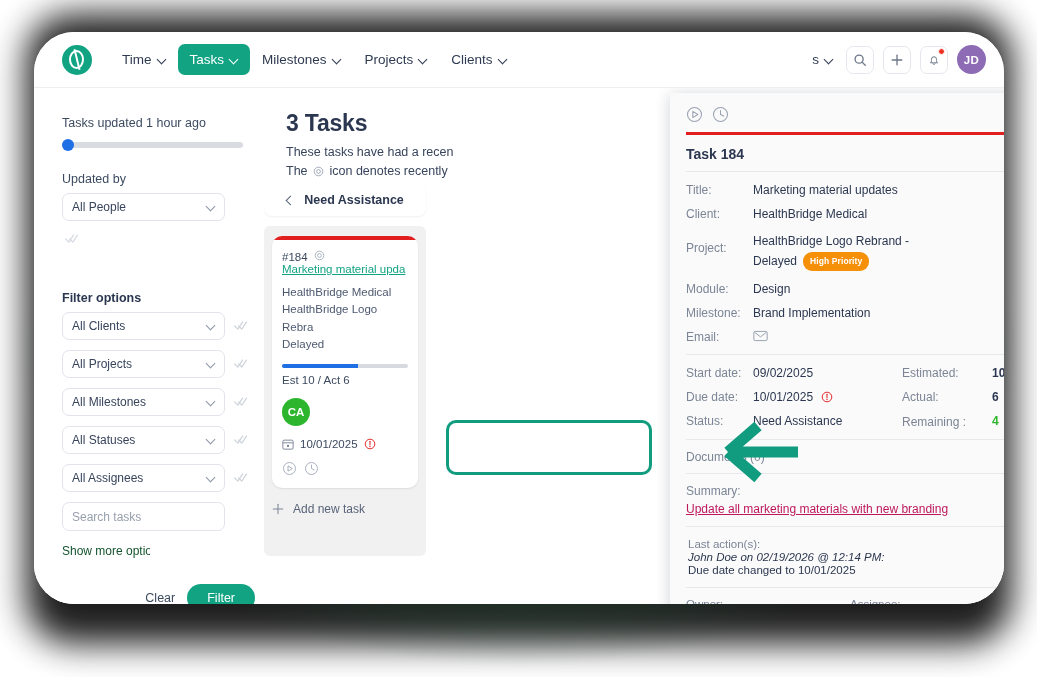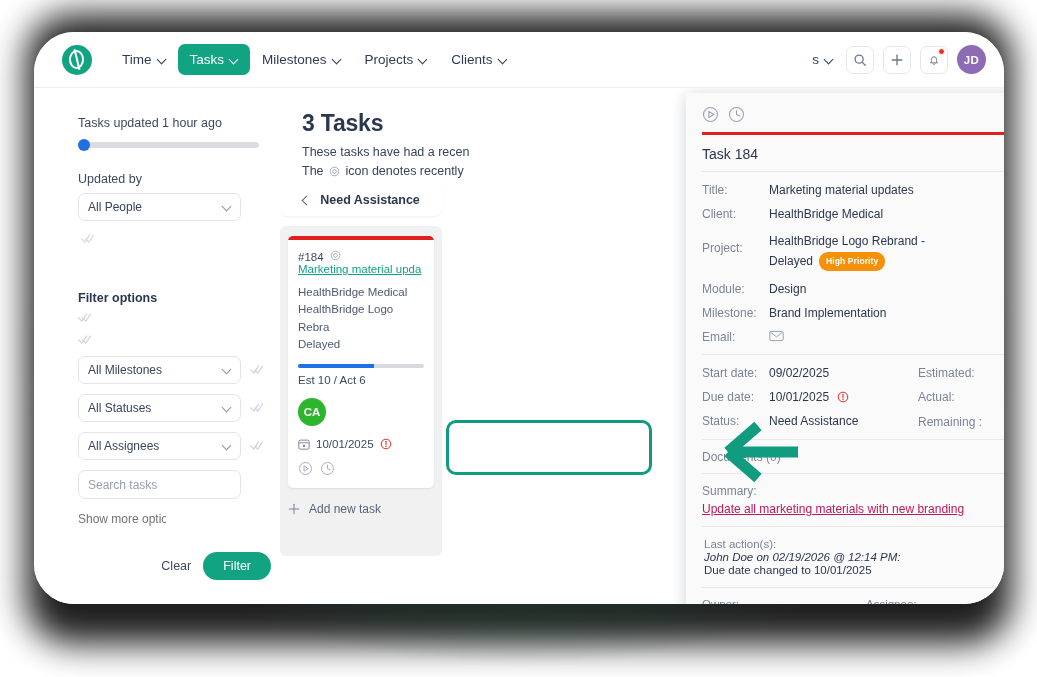--- a/index.html
+++ b/index.html
@@ -78,21 +78,21 @@
     position:absolute; right:2px; top:1px; width:7px; height:7px; border-radius:50%;
     background:#ef3124; border:1.5px solid #fff;
   }
   #avatar {
     width:29px; height:29px; border-radius:50%; background:#8e6bb5; color:#fff;
     font-size:11.5px; font-weight:bold; display:flex; align-items:center; justify-content:center;
     letter-spacing:.3px; cursor:pointer;
   }
 
   
-  #body { display:flex; height:560px; background:#fff;padding-left:16px; }
+  #body { display:flex; height:560px; background:#fff; }
 
   
   #sidebar { width:230px; flex:0 0 230px; padding:28px 0 0 28px; background:#fff; }
   .side-label { font-size:12.5px; color:#3c4a60; margin-bottom:12px; }
   #slider-track {
     height:6px; border-radius:3px; background:#d9dce1; width:181px; position:relative; margin-bottom:24px;
   }
   #slider-thumb {
     position:absolute; left:0px; top:-3px; width:12px; height:12px; border-radius:50%;
     background:#1f6fe5; cursor:pointer;
@@ -105,21 +105,21 @@
     display:flex; align-items:center; padding:0 9px; font-size:12px; color:#37445c;
     justify-content:space-between; cursor:pointer;
   }
   .select .caret { color:#8c96a6; }
   .dblcheck { width:14px; height:12px; flex:0 0 auto; }
   .spacer-check { margin:3px 0 0 3px; }
   .search-input {
     width:163px; height:29px; border:1px solid #e1e4ea; border-radius:7px; background:#fff;
     padding:0 9px; font-size:12px; color:#97a0ae; display:flex; align-items:center;
   }
-  #show-more { font-size:12px; color:#737373; margin:13px 0 0 0; cursor:pointer;
+  #show-more { font-size:12px; color:#14532d; margin:13px 0 0 0; cursor:pointer;
     width:88px; overflow:hidden; white-space:nowrap; }
   #btn-row { display:flex; align-items:center; justify-content:flex-end; gap:12px; width:193px; margin-top:26px; }
   #clear-btn { font-size:12.5px; color:#3c4a60; cursor:pointer; }
   #filter-btn {
     background:#12a383; color:#fff; font-size:12.5px; border:none; border-radius:14px;
     padding:7px 20px; cursor:pointer; font-family:inherit;
   }
   #adv-search { display:flex; align-items:center; gap:7px; margin-top:26px; font-size:12.5px; color:#3c4a60; cursor:pointer; }
 
   
@@ -145,21 +145,21 @@
   .chev { width:8px; height:8px; position:relative; color:#59647a; }
   .chev::after{ content:""; position:absolute; left:1px; top:1px; width:6px; height:6px;
     border-left:1.6px solid currentColor; border-bottom:1.6px solid currentColor; transform:rotate(45deg); }
   #count-pill {
     width:22px; height:22px; border-radius:50%; background:#f1f3f6; color:#3c4a60;
     font-size:11px; display:flex; align-items:center; justify-content:center; font-weight:normal;
   }
 
   #lanes { display:flex; gap:12px; margin-top:10px; padding-bottom:8px; }
   .lane { width:162px; flex:0 0 162px; background:#f1f1f1; border-radius:6px; padding:10px 8px; min-height:330px; }
-  .card { background:#fff; border-radius:5px; overflow:hidden; box-shadow:0 1px 2px rgba(30,40,60,.10); }
+  .card { background:#fff; border-radius:10px; overflow:hidden; box-shadow:0 1px 2px rgba(30,40,60,.10); }
   .card-bar { height:4px; }
   .card-in { padding:10px 10px 12px; }
   .card-id { font-size:11.5px; color:#3c4a60; display:flex; align-items:center; gap:6px; }
   .card-title { font-size:11.5px; color:#12a383; text-decoration:underline; margin-top:0; white-space:nowrap; }
   .card-meta { font-size:11.5px; color:#4d5970; margin-top:9px; line-height:1.5; }
   .prog { height:4px; border-radius:2px; background:#d7dae0; margin-top:11px; overflow:hidden; }
   .prog > i { display:block; height:100%; background:#1f6fe5; }
   .est { font-size:11.5px; color:#3c4a60; margin-top:6px; }
   .card-av { width:28px; height:28px; border-radius:50%; background:#2db52d; color:#fff;
     font-size:11.5px; font-weight:bold; display:flex; align-items:center; justify-content:center; margin-top:12px; }
@@ -169,21 +169,21 @@
 
   
   #detail {
     position:absolute; left:406px; top:5px; width:360px; height:523px;
     background:#fafafa; border-radius:4px;
     box-shadow:0 2px 16px rgba(20,30,50,.20);
     z-index:30; overflow:hidden;
   }
   #detail-top { display:flex; gap:9px; padding:13px 14px 9px 16px; }
   #detail-redbar { height:3px; background:#e11f1f; margin:0 14px 0 16px; }
-  #detail-title { font-size:14px; font-weight:normal; color:#2b3750; padding:11px 16px 9px; }
+  #detail-title { font-size:14px; font-weight:bold; color:#2b3750; padding:11px 16px 9px; }
   .hr { height:1px; background:#e6e8ec; margin:0 16px; }
   .drow { display:flex; padding:5px 16px; font-size:12px; }
   .dk { width:67px; flex:0 0 67px; color:#7b8596; }
   .dv { color:#2b3750; }
   .pill-hi {
     display:inline-block; background:#f79009; color:#fff; font-size:8.5px; font-weight:bold;
     border-radius:9px; padding:2px 7px; margin-left:6px; vertical-align:1px; letter-spacing:.1px;
   }
   .d2row { display:flex; padding:5px 16px; font-size:12px; }
   .d2left { display:flex; flex:1; }
@@ -297,27 +297,35 @@
         <div class="spacer-check">
           <svg class="dblcheck" viewBox="0 0 18 14">
             <polyline points="1,7 5,11 11,2" fill="none" stroke="#d6dae1" stroke-width="1.6" stroke-linecap="round" stroke-linejoin="round"></polyline>
             <polyline points="6,7 10,11 16,2" fill="none" stroke="#d6dae1" stroke-width="1.6" stroke-linecap="round" stroke-linejoin="round"></polyline>
           </svg>
         </div>
 
         <div class="side-heading bold" style="margin-top:42px;">Filter options</div>
 
         <div class="sel-row">
+          <div class="select">
+            <span>All Clients</span>
+            <span class="caret"></span>
+          </div>
           <svg class="dblcheck" viewBox="0 0 18 14">
             <polyline points="1,7 5,11 11,2" fill="none" stroke="#cfd4db" stroke-width="1.6" stroke-linecap="round" stroke-linejoin="round"></polyline>
             <polyline points="6,7 10,11 16,2" fill="none" stroke="#cfd4db" stroke-width="1.6" stroke-linecap="round" stroke-linejoin="round"></polyline>
           </svg>
         </div>
 
         <div class="sel-row">
+          <div class="select">
+            <span>All Projects</span>
+            <span class="caret"></span>
+          </div>
           <svg class="dblcheck" viewBox="0 0 18 14">
             <polyline points="1,7 5,11 11,2" fill="none" stroke="#cfd4db" stroke-width="1.6" stroke-linecap="round" stroke-linejoin="round"></polyline>
             <polyline points="6,7 10,11 16,2" fill="none" stroke="#cfd4db" stroke-width="1.6" stroke-linecap="round" stroke-linejoin="round"></polyline>
           </svg>
         </div>
 
         <div class="sel-row">
           <div class="select">
             <span>All Milestones</span>
             <span class="caret"></span>

